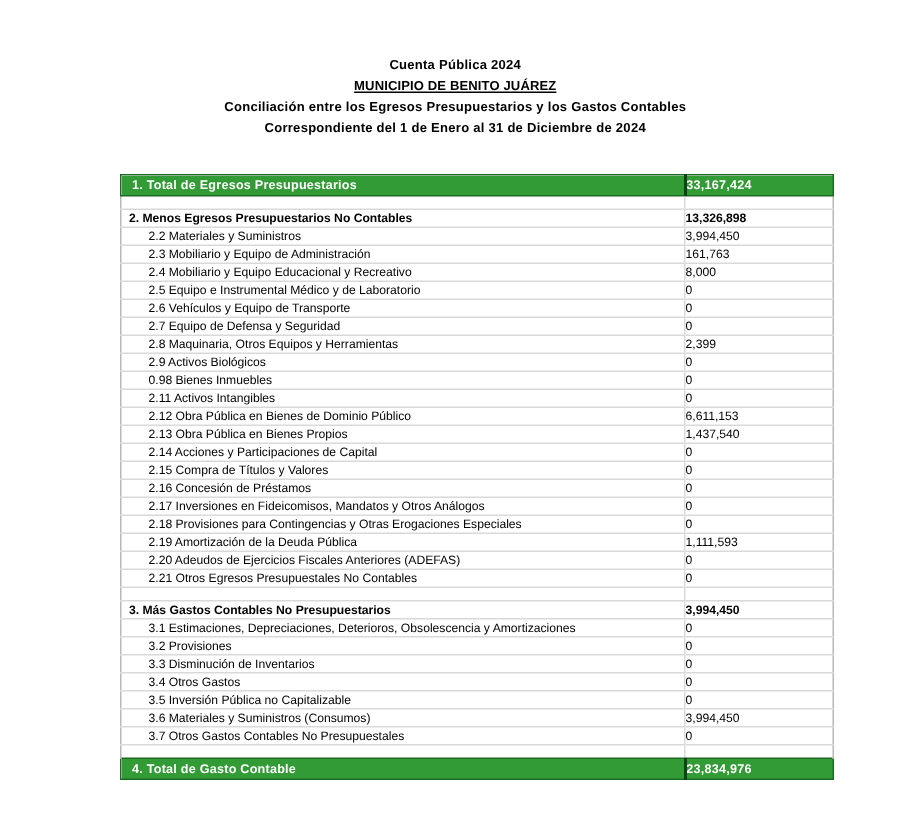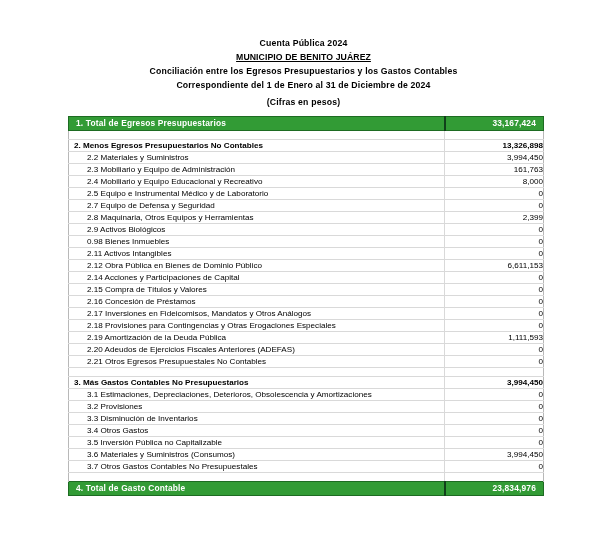--- a/index.html
+++ b/index.html
@@ -35,21 +35,21 @@
     line-height: 14px;
     letter-spacing: 0.02em;
     white-space: nowrap;
   }
   .heading-line.l2 { letter-spacing: 0.01em; text-decoration: underline; }
   .heading-line.l5 { padding-top: 3px; }
 
   
   .table-wrap {
     position: absolute;
-    left: 68px;
+    left: 80px;
     top: 116px;
     width: 475px;
   }
   table.recon {
     border-collapse: collapse;
     width: 475px;
     table-layout: fixed;
   }
   table.recon col.c-label { width: 376px; }
   table.recon col.c-value { width: 99px; }
@@ -61,21 +61,21 @@
     padding: 0;
     vertical-align: middle;
     border-bottom: 1px solid #d9d9d9;
     box-sizing: border-box;
     overflow: hidden;
     white-space: nowrap;
   }
 
   td.label { padding-left: 5px; }
   td.value {
-    text-align: right;
+    text-align: left;
     padding-right: 5px;
     border-left: 1px solid #d9d9d9;
   }
 
   
   tr.body-row td.label { border-left: 1px solid #b8b8b8; }
   tr.body-row td.value { border-right: 1px solid #b8b8b8; }
 
   
   td.label.lvl1 { padding-left: 5px; font-weight: bold; }
@@ -130,21 +130,20 @@
 </head>
 <body>
 
 <div id="page">
 
   <div class="heading">
     <div class="heading-line l1">Cuenta Pública 2024</div>
     <div class="heading-line l2">MUNICIPIO DE BENITO JUÁREZ</div>
     <div class="heading-line l3">Conciliación entre los Egresos Presupuestarios y los Gastos Contables</div>
     <div class="heading-line l4">Correspondiente del 1 de Enero al 31 de Diciembre de 2024</div>
-    <div class="heading-line l5">(Cifras en pesos)</div>
   </div>
 
   <div class="table-wrap">
     <table class="recon">
       <colgroup>
         <col class="c-label">
         <col class="c-value">
       </colgroup>
       <tbody>
 
@@ -173,20 +172,24 @@
           </tr>
         <tr class="body-row">
             <td class="label lvl2">2.4 Mobiliario y Equipo Educacional y Recreativo</td>
             <td class="value">8,000</td>
           </tr>
         <tr class="body-row">
             <td class="label lvl2">2.5 Equipo e Instrumental Médico y de Laboratorio</td>
             <td class="value">0</td>
           </tr>
         <tr class="body-row">
+            <td class="label lvl2">2.6 Vehículos y Equipo de Transporte</td>
+            <td class="value">0</td>
+          </tr>
+        <tr class="body-row">
             <td class="label lvl2">2.7 Equipo de Defensa y Seguridad</td>
             <td class="value">0</td>
           </tr>
         <tr class="body-row">
             <td class="label lvl2">2.8 Maquinaria, Otros Equipos y Herramientas</td>
             <td class="value">2,399</td>
           </tr>
         <tr class="body-row">
             <td class="label lvl2">2.9 Activos Biológicos</td>
             <td class="value">0</td>
@@ -195,20 +198,24 @@
             <td class="label lvl2">0.98 Bienes Inmuebles</td>
             <td class="value">0</td>
           </tr>
         <tr class="body-row">
             <td class="label lvl2">2.11 Activos Intangibles</td>
             <td class="value">0</td>
           </tr>
         <tr class="body-row">
             <td class="label lvl2">2.12 Obra Pública en Bienes de Dominio Público</td>
             <td class="value">6,611,153</td>
+          </tr>
+        <tr class="body-row">
+            <td class="label lvl2">2.13 Obra Pública en Bienes Propios</td>
+            <td class="value">1,437,540</td>
           </tr>
         <tr class="body-row">
             <td class="label lvl2">2.14 Acciones y Participaciones de Capital</td>
             <td class="value">0</td>
           </tr>
         <tr class="body-row">
             <td class="label lvl2">2.15 Compra de Títulos y Valores</td>
             <td class="value">0</td>
           </tr>
         <tr class="body-row">

